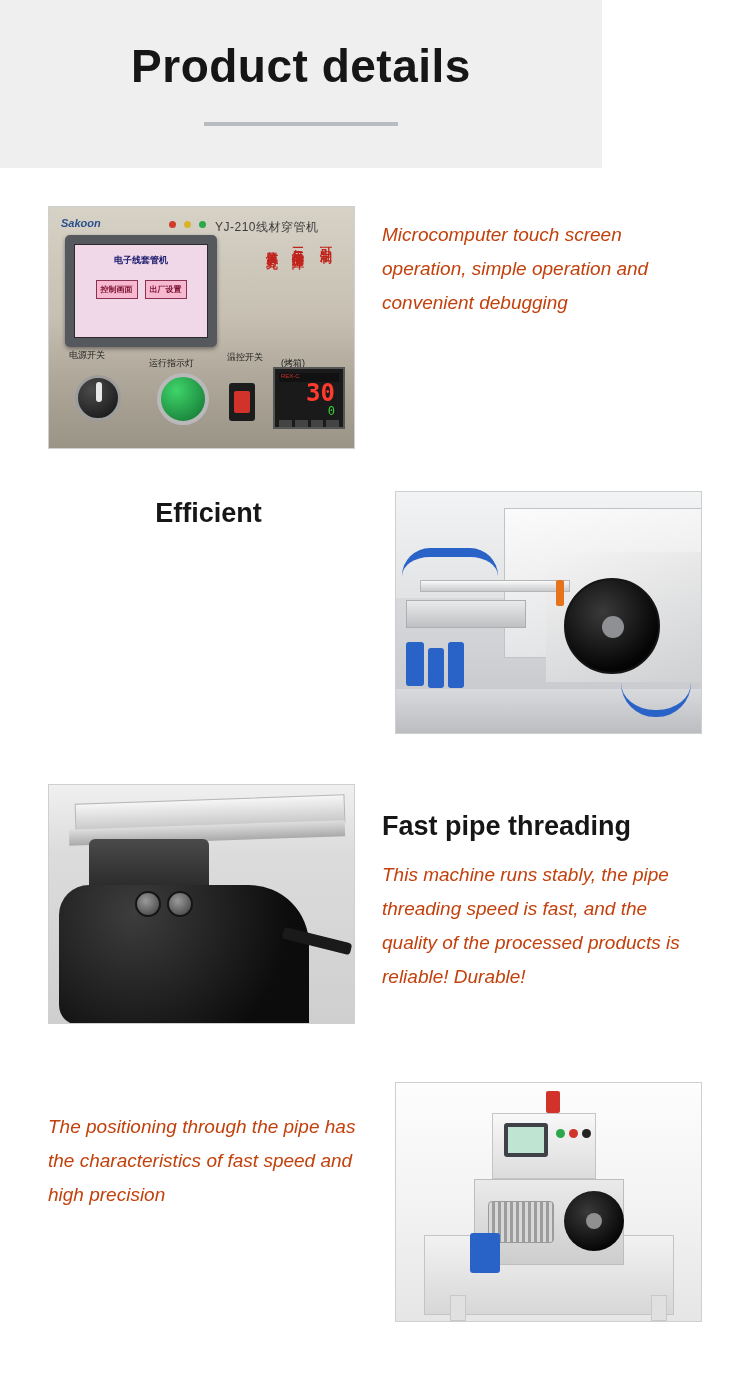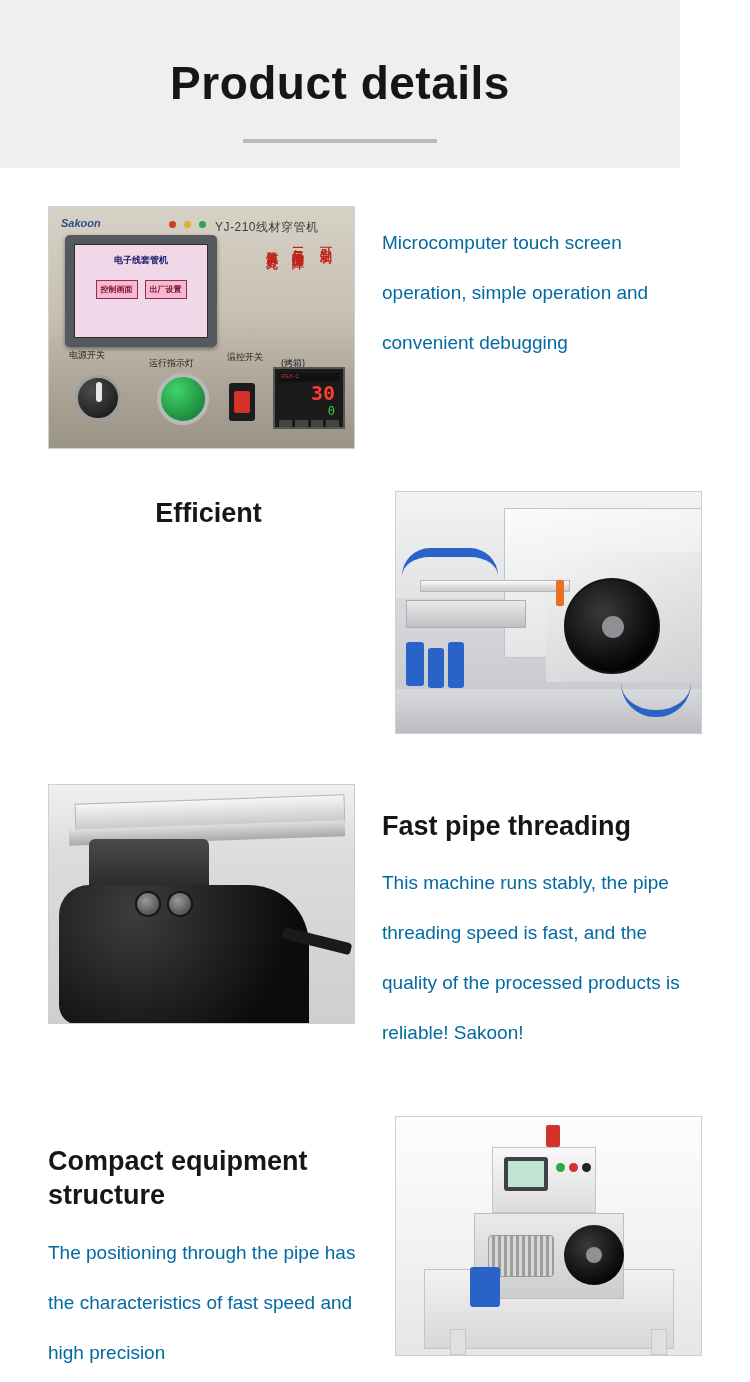--- a/index.html
+++ b/index.html
@@ -12,28 +12,28 @@
   }
   .page {
     width: 750px;
     height: 1382px;
     position: relative;
     background: #ffffff;
   }
 
   
   .header {
-    width: 680px;
+    width: 602px;
     height: 168px;
     background: #efefef;
     display: flex;
     flex-direction: column;
     align-items: center;
     justify-content: flex-start;
-    padding-top: 53px;
+    padding-top: 36px;
   }
   .header-title {
     font-size: 46px;
     font-weight: bold;
     color: #161616;
     letter-spacing: 0.5px;
     line-height: 60px;
   }
   .header-rule {
     margin-top: 26px;
@@ -75,22 +75,23 @@
 
   .sec-title {
     font-size: 27px;
     font-weight: bold;
     color: #161616;
     line-height: 32px;
     margin-bottom: 16px;
   }
   .sec-body {
     font-size: 19px;
-    color: #0369a1;
-    line-height: 50px;
+    color: #c2410c;
+    line-height: 34px;
+    font-style: italic;
   }
   .sec-2 .sec-title { margin-bottom: 18px; text-align: center; }
   .sec-2 .text-col { padding-top: 6px; }
   .sec-3 .text-col { padding-top: 26px; }
   .sec-4 .text-col { padding-top: 28px; }
   .sec-4 .sec-title { line-height: 34px; }
 
   
   .p1-bg {
     position: absolute; inset: 0;
@@ -164,21 +165,21 @@
     width: 16px; height: 22px; background: #d1332a; display: block; border-radius: 2px;
   }
   .p1-meter {
     position: absolute; left: 224px; top: 160px; width: 72px; height: 62px;
     background: #1a1a1a; border: 2px solid #555; padding: 4px;
   }
   .p1-meter .top {
     height: 9px; background: #111; color: #c33; font-size: 6px; padding-left: 2px;
   }
   .p1-meter .num {
-    color: #ff3b2f; font-size: 20px; font-weight: bold; text-align: right;
+    color: #ff3b2f; font-size: 24px; font-weight: bold; text-align: right;
     line-height: 22px; padding-right: 4px; font-family: "DejaVu Sans Mono", monospace;
   }
   .p1-meter .num2 {
     color: #37d13a; font-size: 12px; text-align: right; padding-right: 4px;
     font-family: "DejaVu Sans Mono", monospace;
   }
   .p1-meter .btns { display:flex; gap:3px; margin-top:2px; }
   .p1-meter .btns i { flex:1; height:7px; background:#444; display:block; }
 
   
@@ -393,27 +394,26 @@
       <div class="p3-rail"></div>
       <div class="p3-rail2"></div>
       <div class="p3-block"></div>
       <div class="p3-big"></div>
       <div class="p3-hole1"></div>
       <div class="p3-hole2"></div>
       <div class="p3-arm"></div>
     </div>
     <div class="text-col right">
       <div class="sec-title">Fast pipe threading</div>
-      <div class="sec-body">This machine runs stably, the pipe threading speed is fast, and the quality of the processed products is reliable! Sakoon!</div>
+      <div class="sec-body">This machine runs stably, the pipe threading speed is fast, and the quality of the processed products is reliable! Durable!</div>
     </div>
   </div>
 
   <div class="section sec-4">
     <div class="text-col left">
-      <div class="sec-title">Compact equipment structure</div>
       <div class="sec-body">The positioning through the pipe has the characteristics of fast speed and high precision</div>
     </div>
     <div class="photo p4">
       <div class="p4-bg"></div>
       <div class="p4-base"></div>
       <div class="p4-top"></div>
       <div class="p4-red"></div>
       <div class="p4-hmi">
           <i></i>
         </div>

